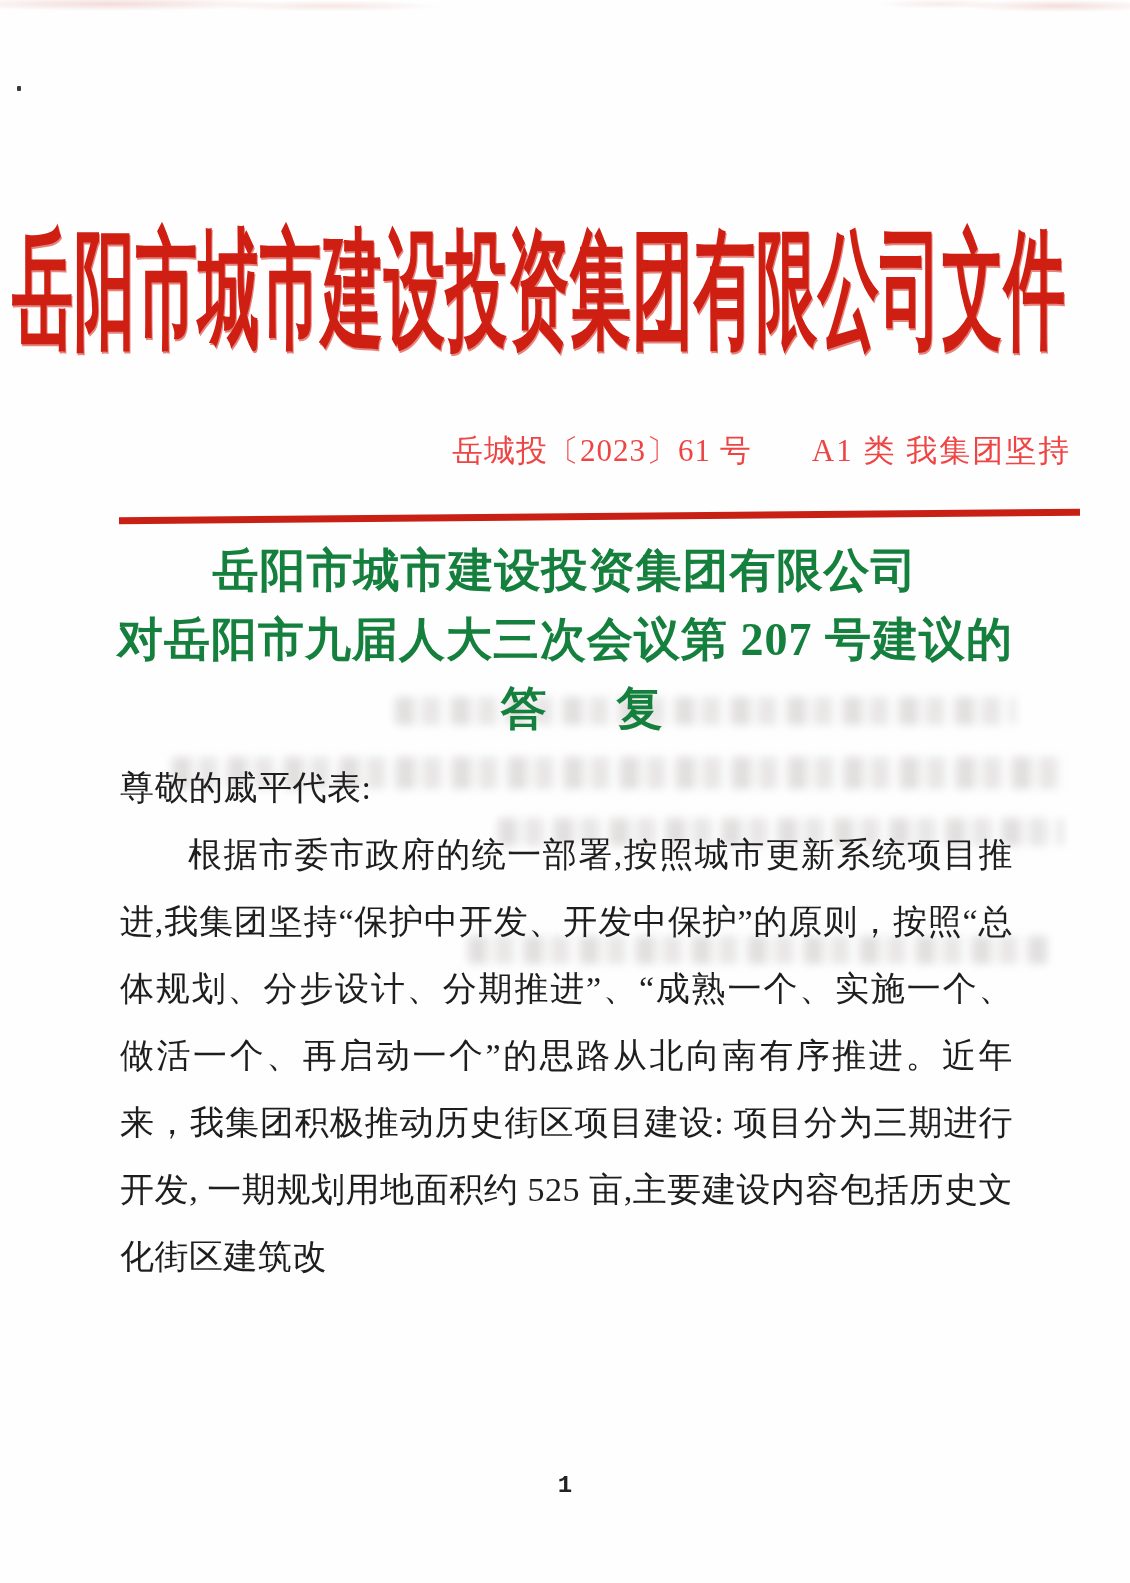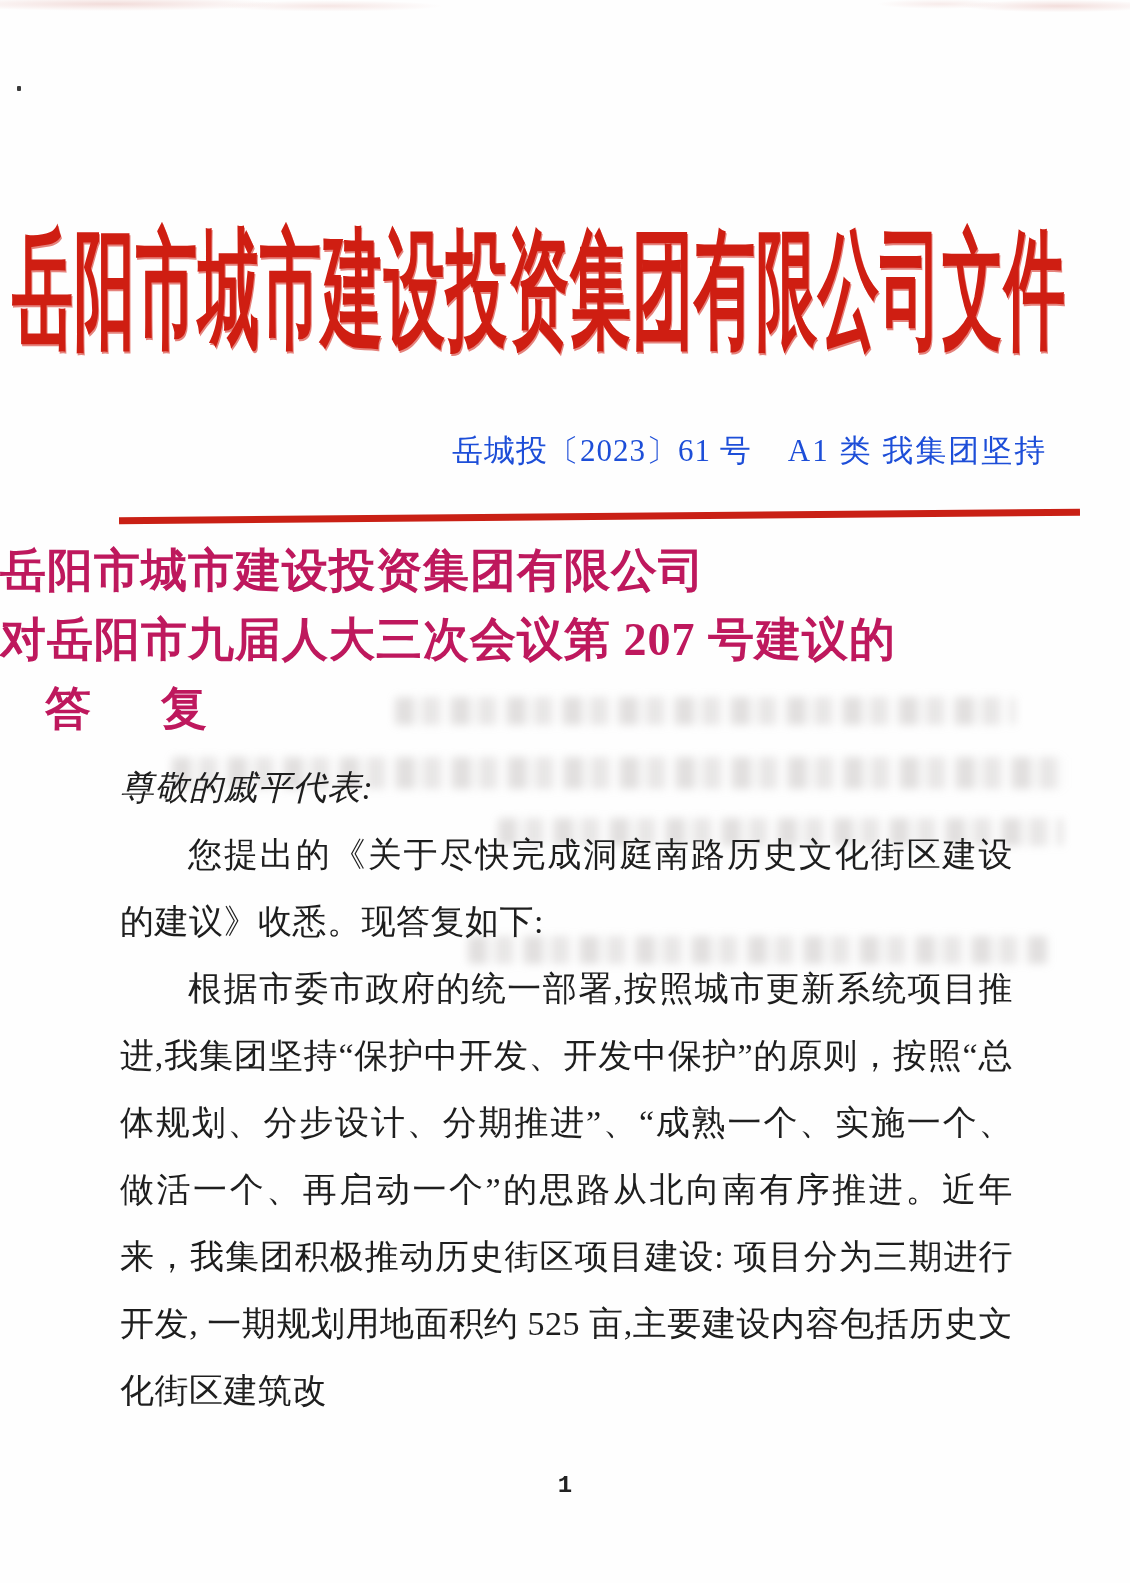--- a/index.html
+++ b/index.html
@@ -72,47 +72,48 @@
     text-shadow: 1px 1px 0 rgba(207,30,18,0.55);
     padding-left: 12px;
   }
 
   
   .doc-line {
     position: absolute;
     left: 452px; top: 430px;
     display: flex;
     align-items: center;
-    gap: 36px;
+    gap: 60px;
     font-size: 31px;
     white-space: nowrap;
-    color: #1d4ed8;
+    color: #ef4444;
   }
   .doc-line .num { letter-spacing: 1px; }
   .doc-line .cls { letter-spacing: 2px; }
 
   
   .red-rule {
     position: absolute;
     left: 119px; top: 513px;
     width: 961px; height: 7px;
     background: #c92015;
     transform: rotate(-0.5deg);
   }
 
   
   .doc-title {
     position: absolute;
     left: 0; top: 536px;
     width: 1130px;
+    text-align: center;
     font-weight: bold;
     font-size: 46px;
     line-height: 69px;
     letter-spacing: 1px;
-    color: #be185d;
+    color: #15803d;
   }
   .doc-title .t-line { display: block; white-space: nowrap; }
   .doc-title .t3 { letter-spacing: 12px; margin-left: 45px; }
 
   
   .body-text {
     position: absolute;
     left: 120px; top: 754px;
     width: 893px;
     font-size: 34px;
@@ -120,21 +121,20 @@
     letter-spacing: 0.5px;
     text-align: justify;
     color: #1e1e1e;
   }
   .body-text p {
     margin: 0;
     text-indent: 2em;
   }
   .body-text p.salutation {
     text-indent: 0;
-    font-style: italic;
   }
 
   
   .page-number {
     position: absolute;
     left: 540px; top: 1472px;
     width: 50px;
     text-align: center;
     font-size: 24px;
     font-weight: bold;
@@ -167,19 +167,18 @@
   <div class="ghost ghost-4"></div>
 
   <div class="doc-title">
     <span class="t-line">岳阳市城市建设投资集团有限公司</span>
     <span class="t-line">对岳阳市九届人大三次会议第 207 号建议的</span>
     <span class="t-line t3">答　复</span>
   </div>
 
   <div class="body-text">
     <p class="salutation">尊敬的戚平代表:</p>
-    <p>您提出的《关于尽快完成洞庭南路历史文化街区建设的建议》收悉。现答复如下:</p>
     <p>根据市委市政府的统一部署,按照城市更新系统项目推进,我集团坚持“保护中开发、开发中保护”的原则，按照“总体规划、分步设计、分期推进”、“成熟一个、实施一个、做活一个、再启动一个”的思路从北向南有序推进。近年来，我集团积极推动历史街区项目建设: 项目分为三期进行开发, 一期规划用地面积约 525 亩,主要建设内容包括历史文化街区建筑改</p>
   </div>
 
   <div class="page-number">1</div>
 
 </div>
 
 </body></html>

